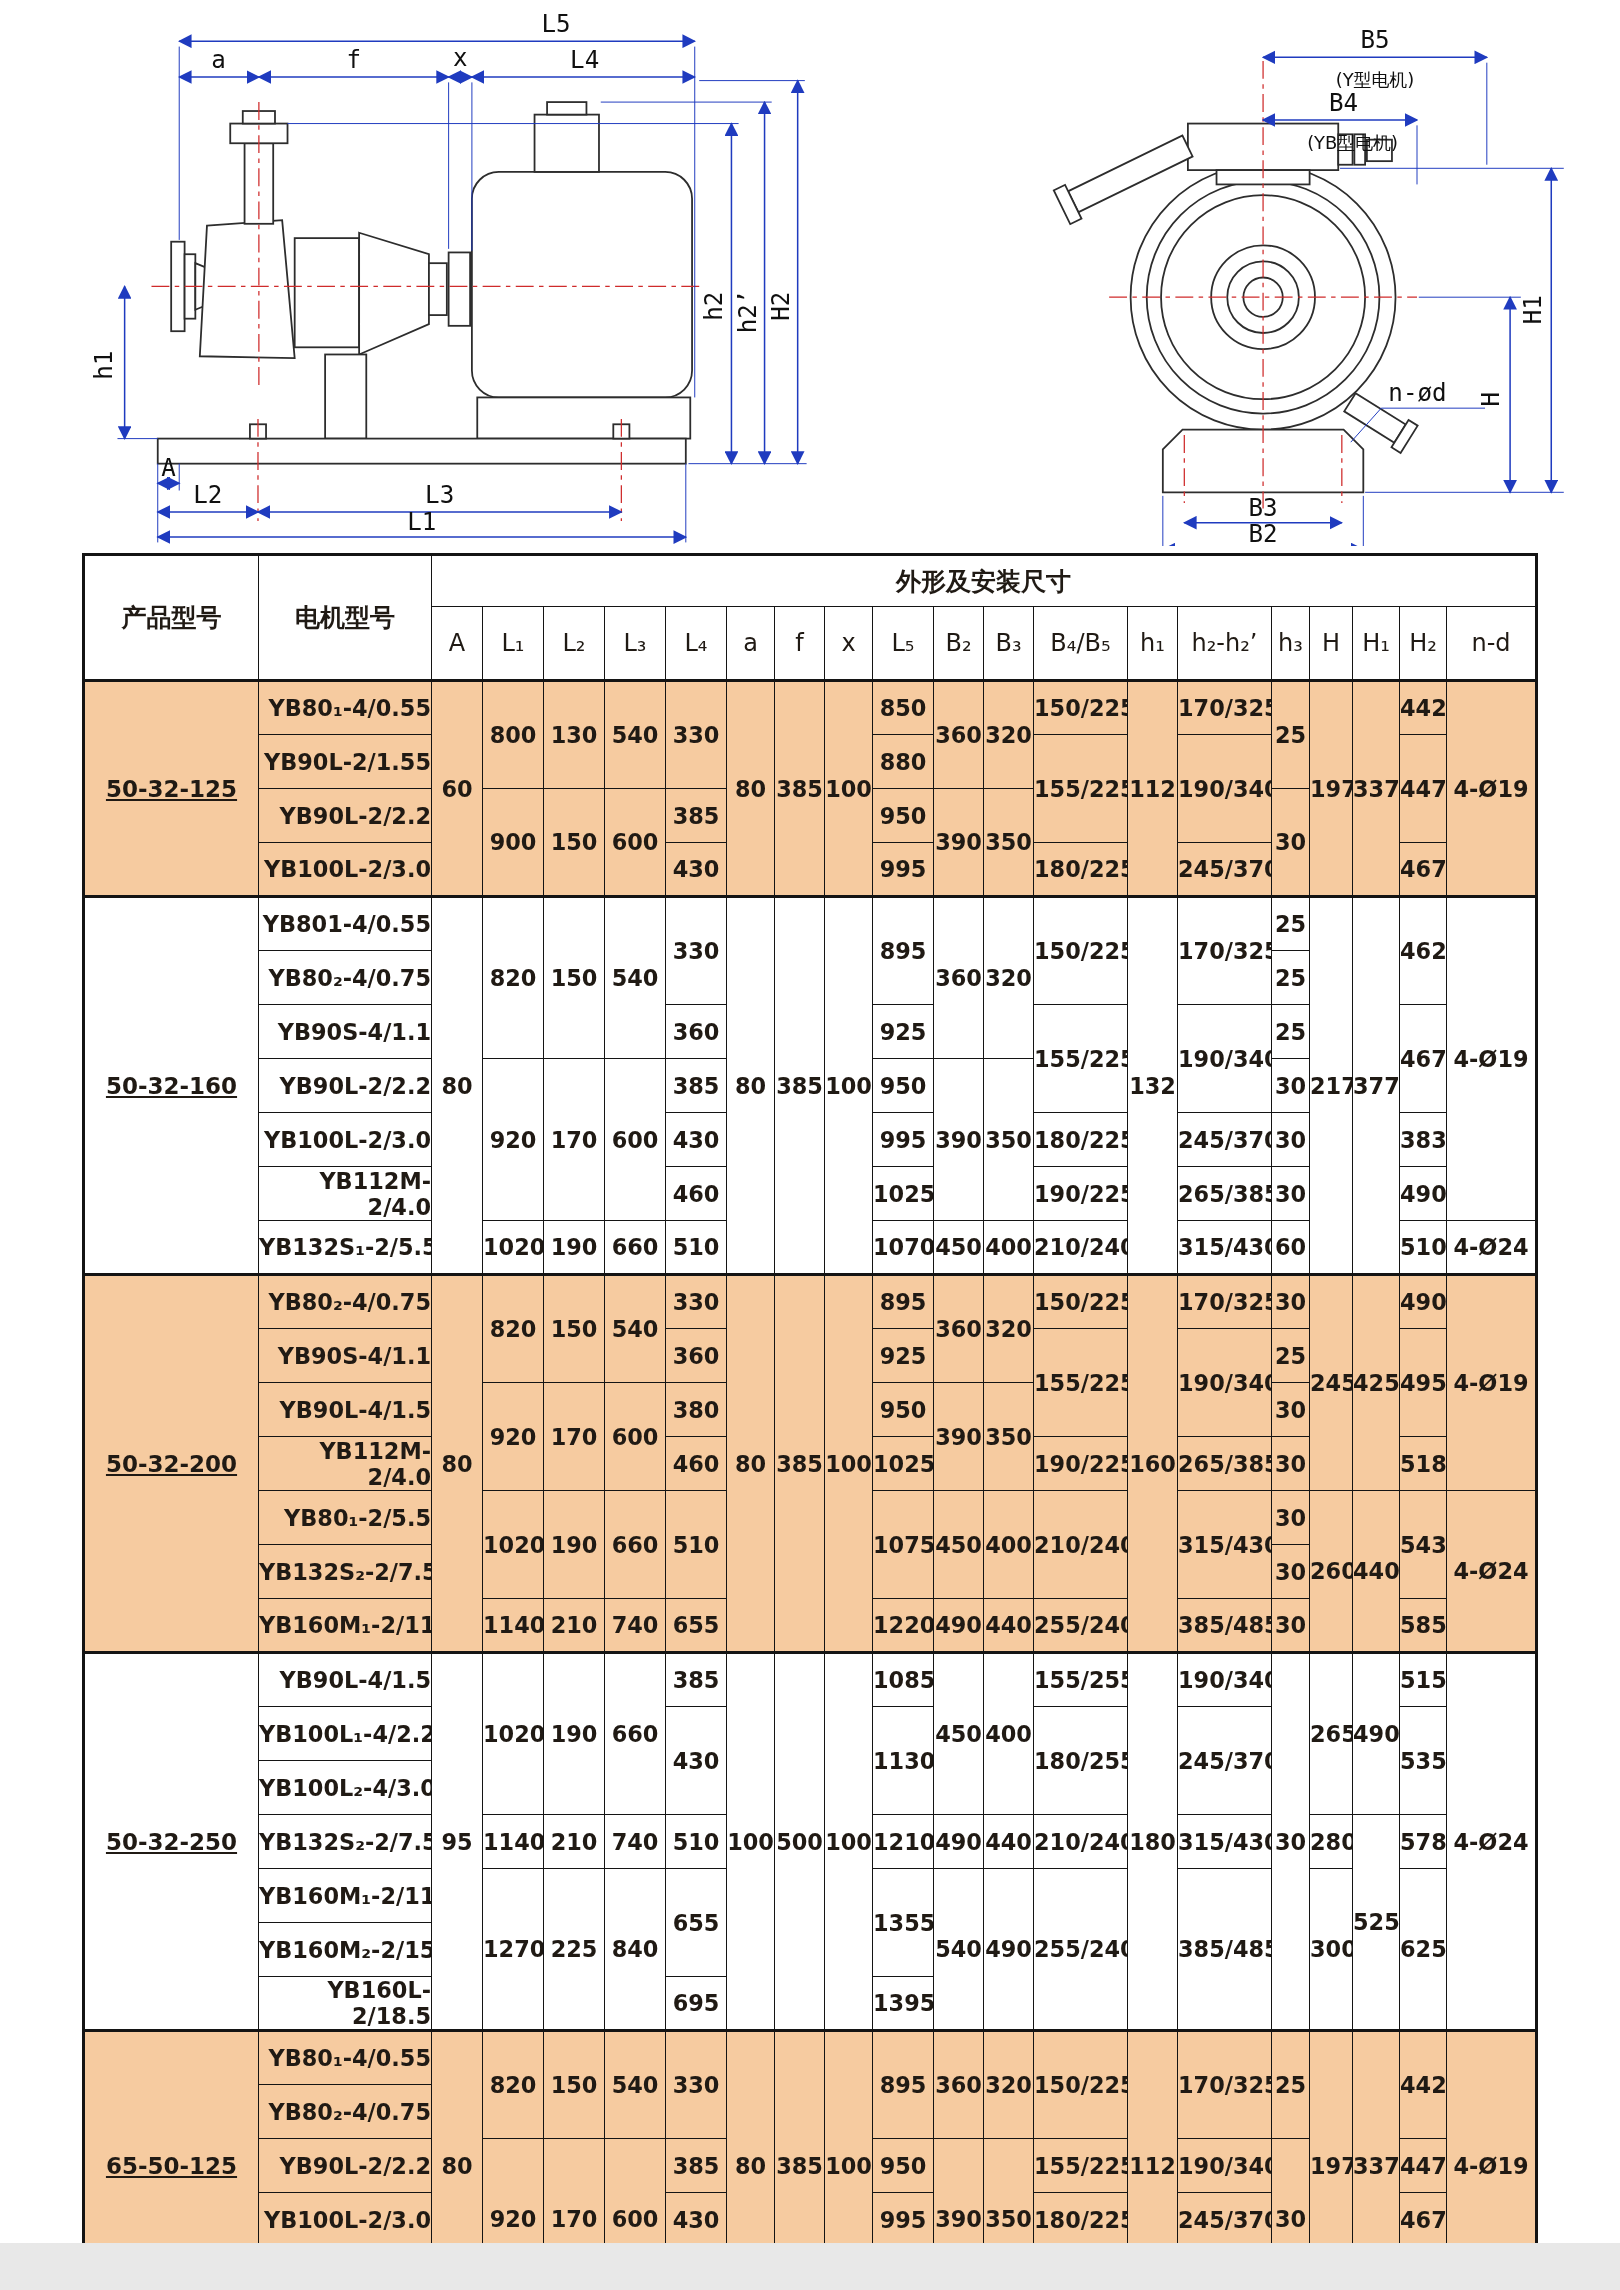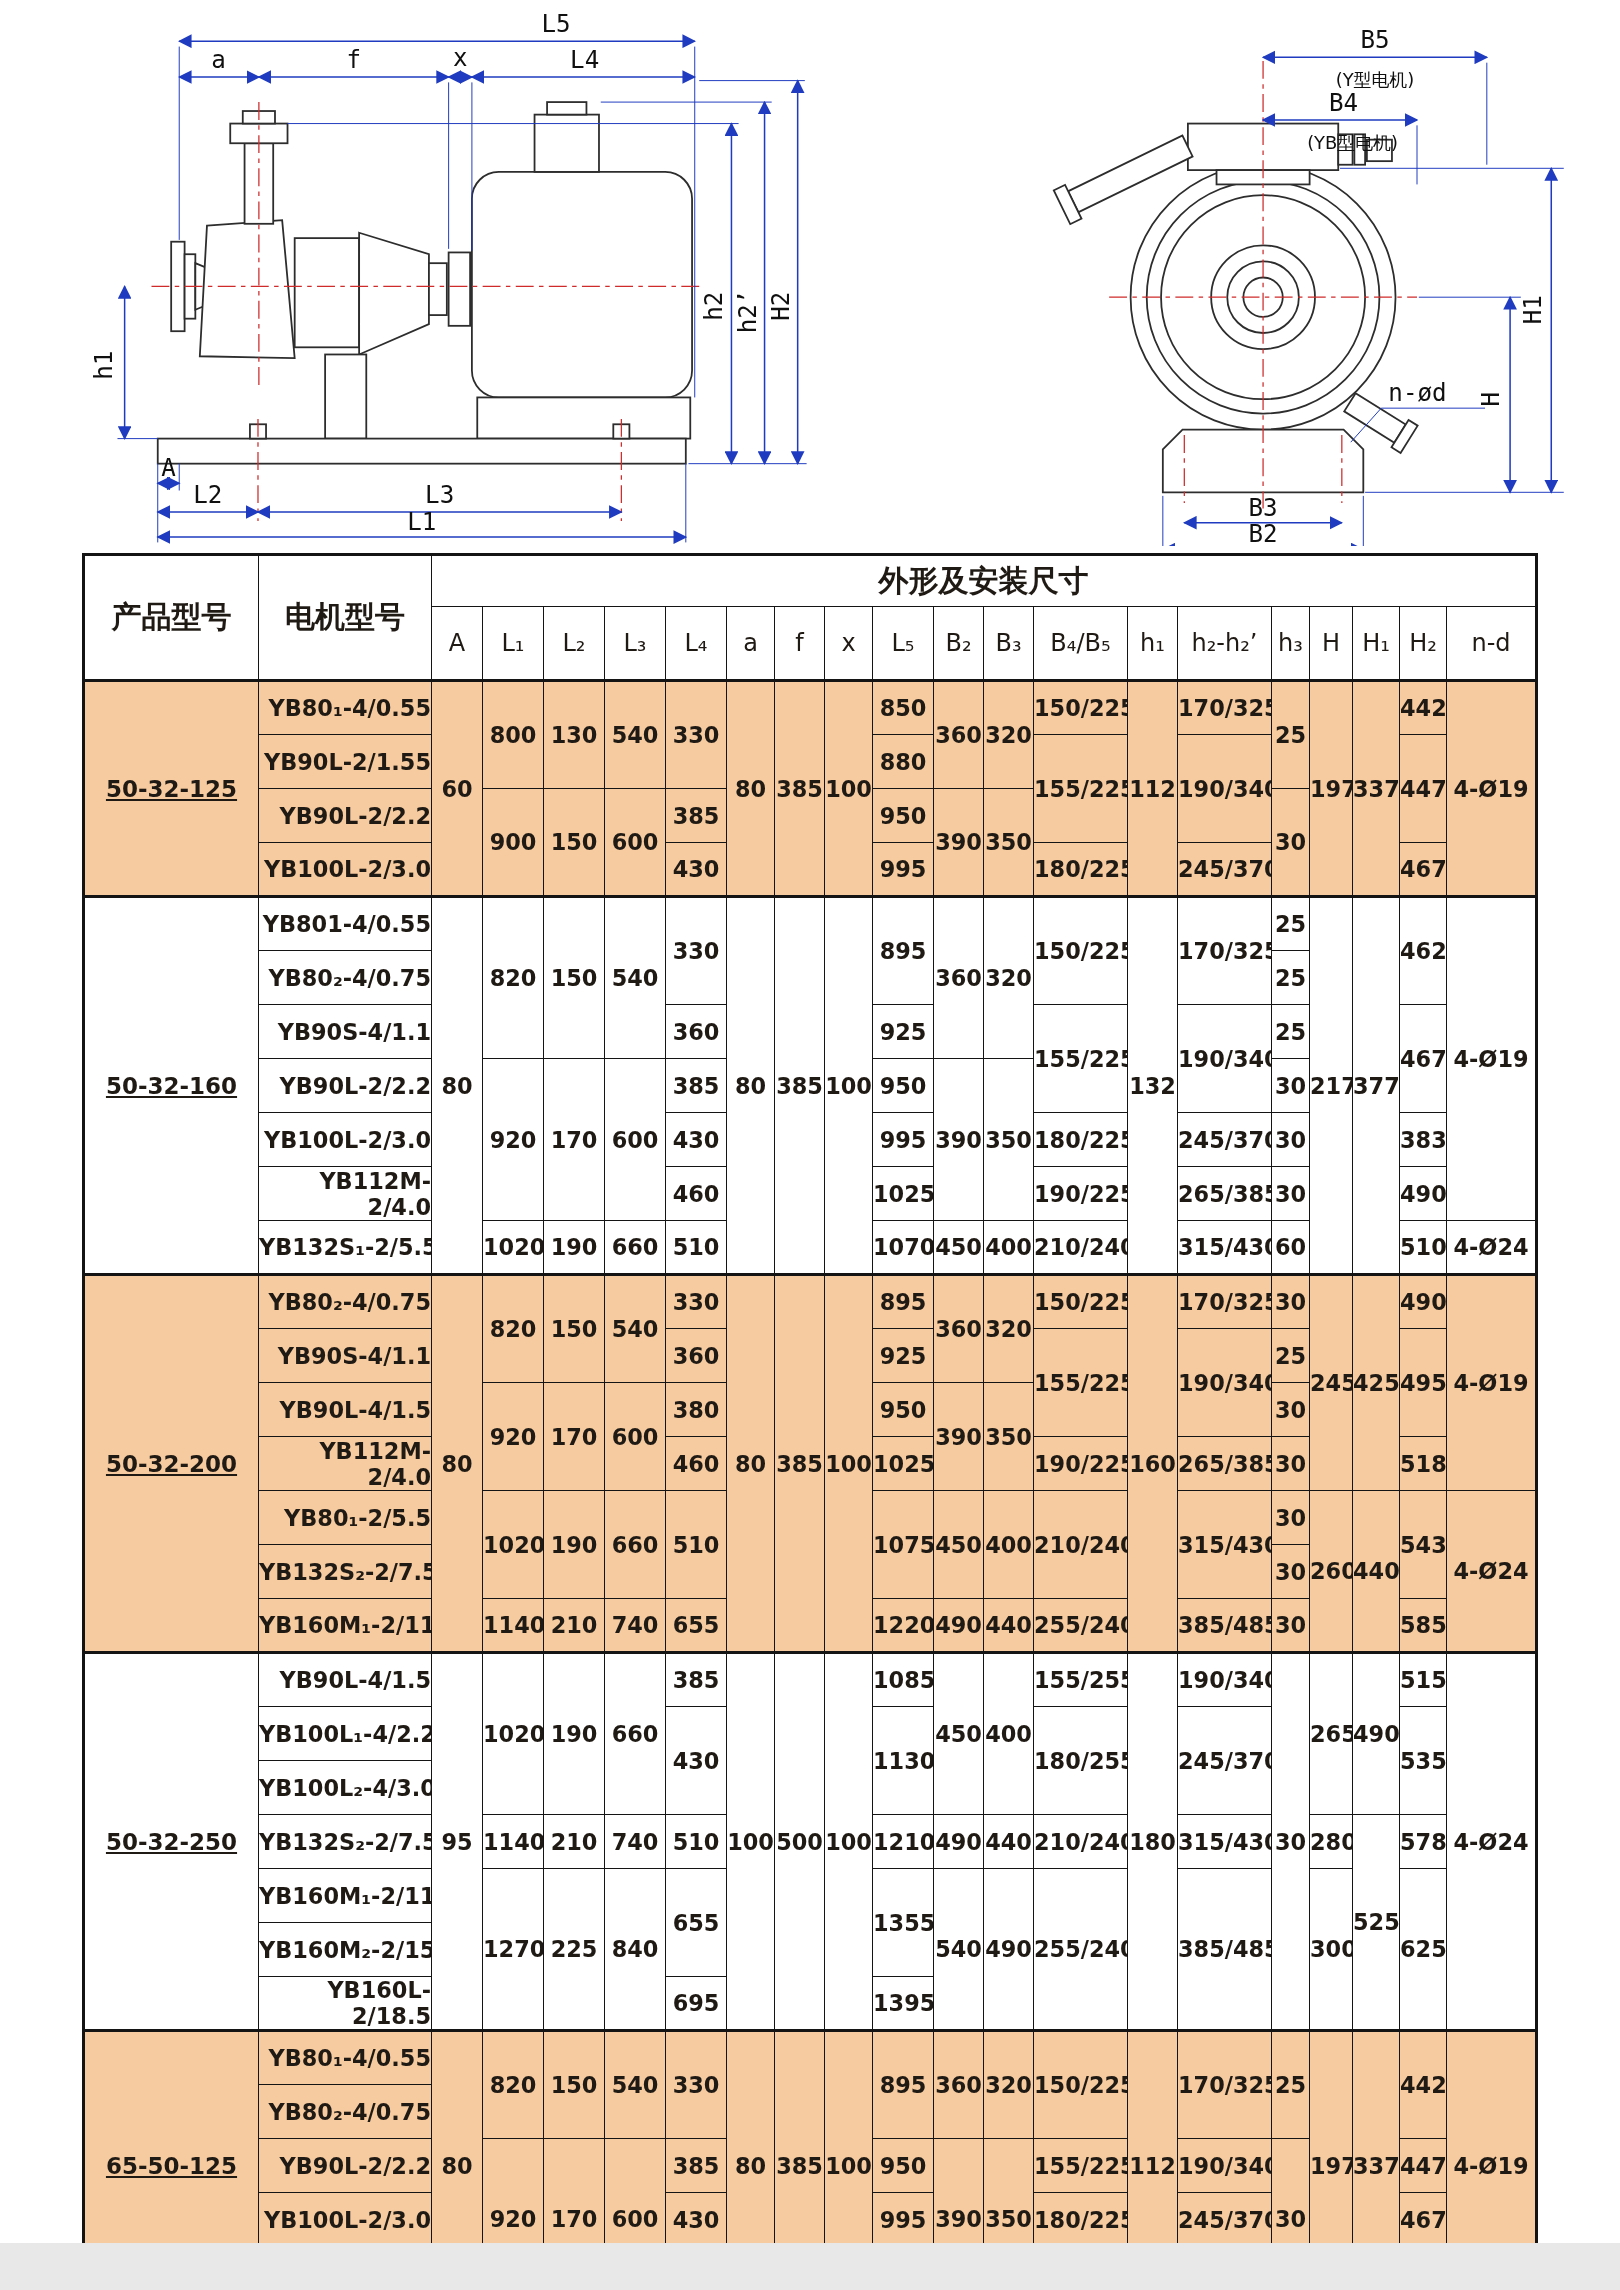--- a/index.html
+++ b/index.html
@@ -21,21 +21,21 @@
     position:absolute; left:82px; top:553px;
     border-collapse:collapse; table-layout:fixed; width:1452px;
     border:3.6px solid #141414;
     font-family:"DejaVu Sans","Liberation Sans",sans-serif;
     color:#201a14;
   }
   #dim-table td, #dim-table th {
     border:1.8px solid #141414; text-align:center; vertical-align:middle;
     padding:0; overflow:hidden;
   }
-  #dim-table thead tr.group-row th { height:50px; font-size:30px; font-weight:bold; }
+  #dim-table thead tr.group-row th { height:50px; font-size:25px; font-weight:bold; }
   #dim-table thead tr.cols-row  th { height:72px; font-size:24px; font-weight:normal;
     font-family:"DejaVu Sans","Liberation Sans",sans-serif; border-bottom:2.7px solid #141414; }
   #dim-table thead th.big-head { font-size:24px; font-weight:bold;font-family:Liberation Mono, monospace; }
   #dim-table tbody tr { height:54px; }
   #dim-table tbody td { font-size:22.4px; font-weight:600; }
   #dim-table tbody td.motor-cell   { font-size:22.4px;text-align:right; }
   #dim-table tbody td.product-cell { font-size:23px;text-decoration:underline; }
   #dim-table tbody td.shaded { background:#f6cba0; }
   #dim-table tbody td.section-top { border-top:3.6px solid #141414; }
 </style>

